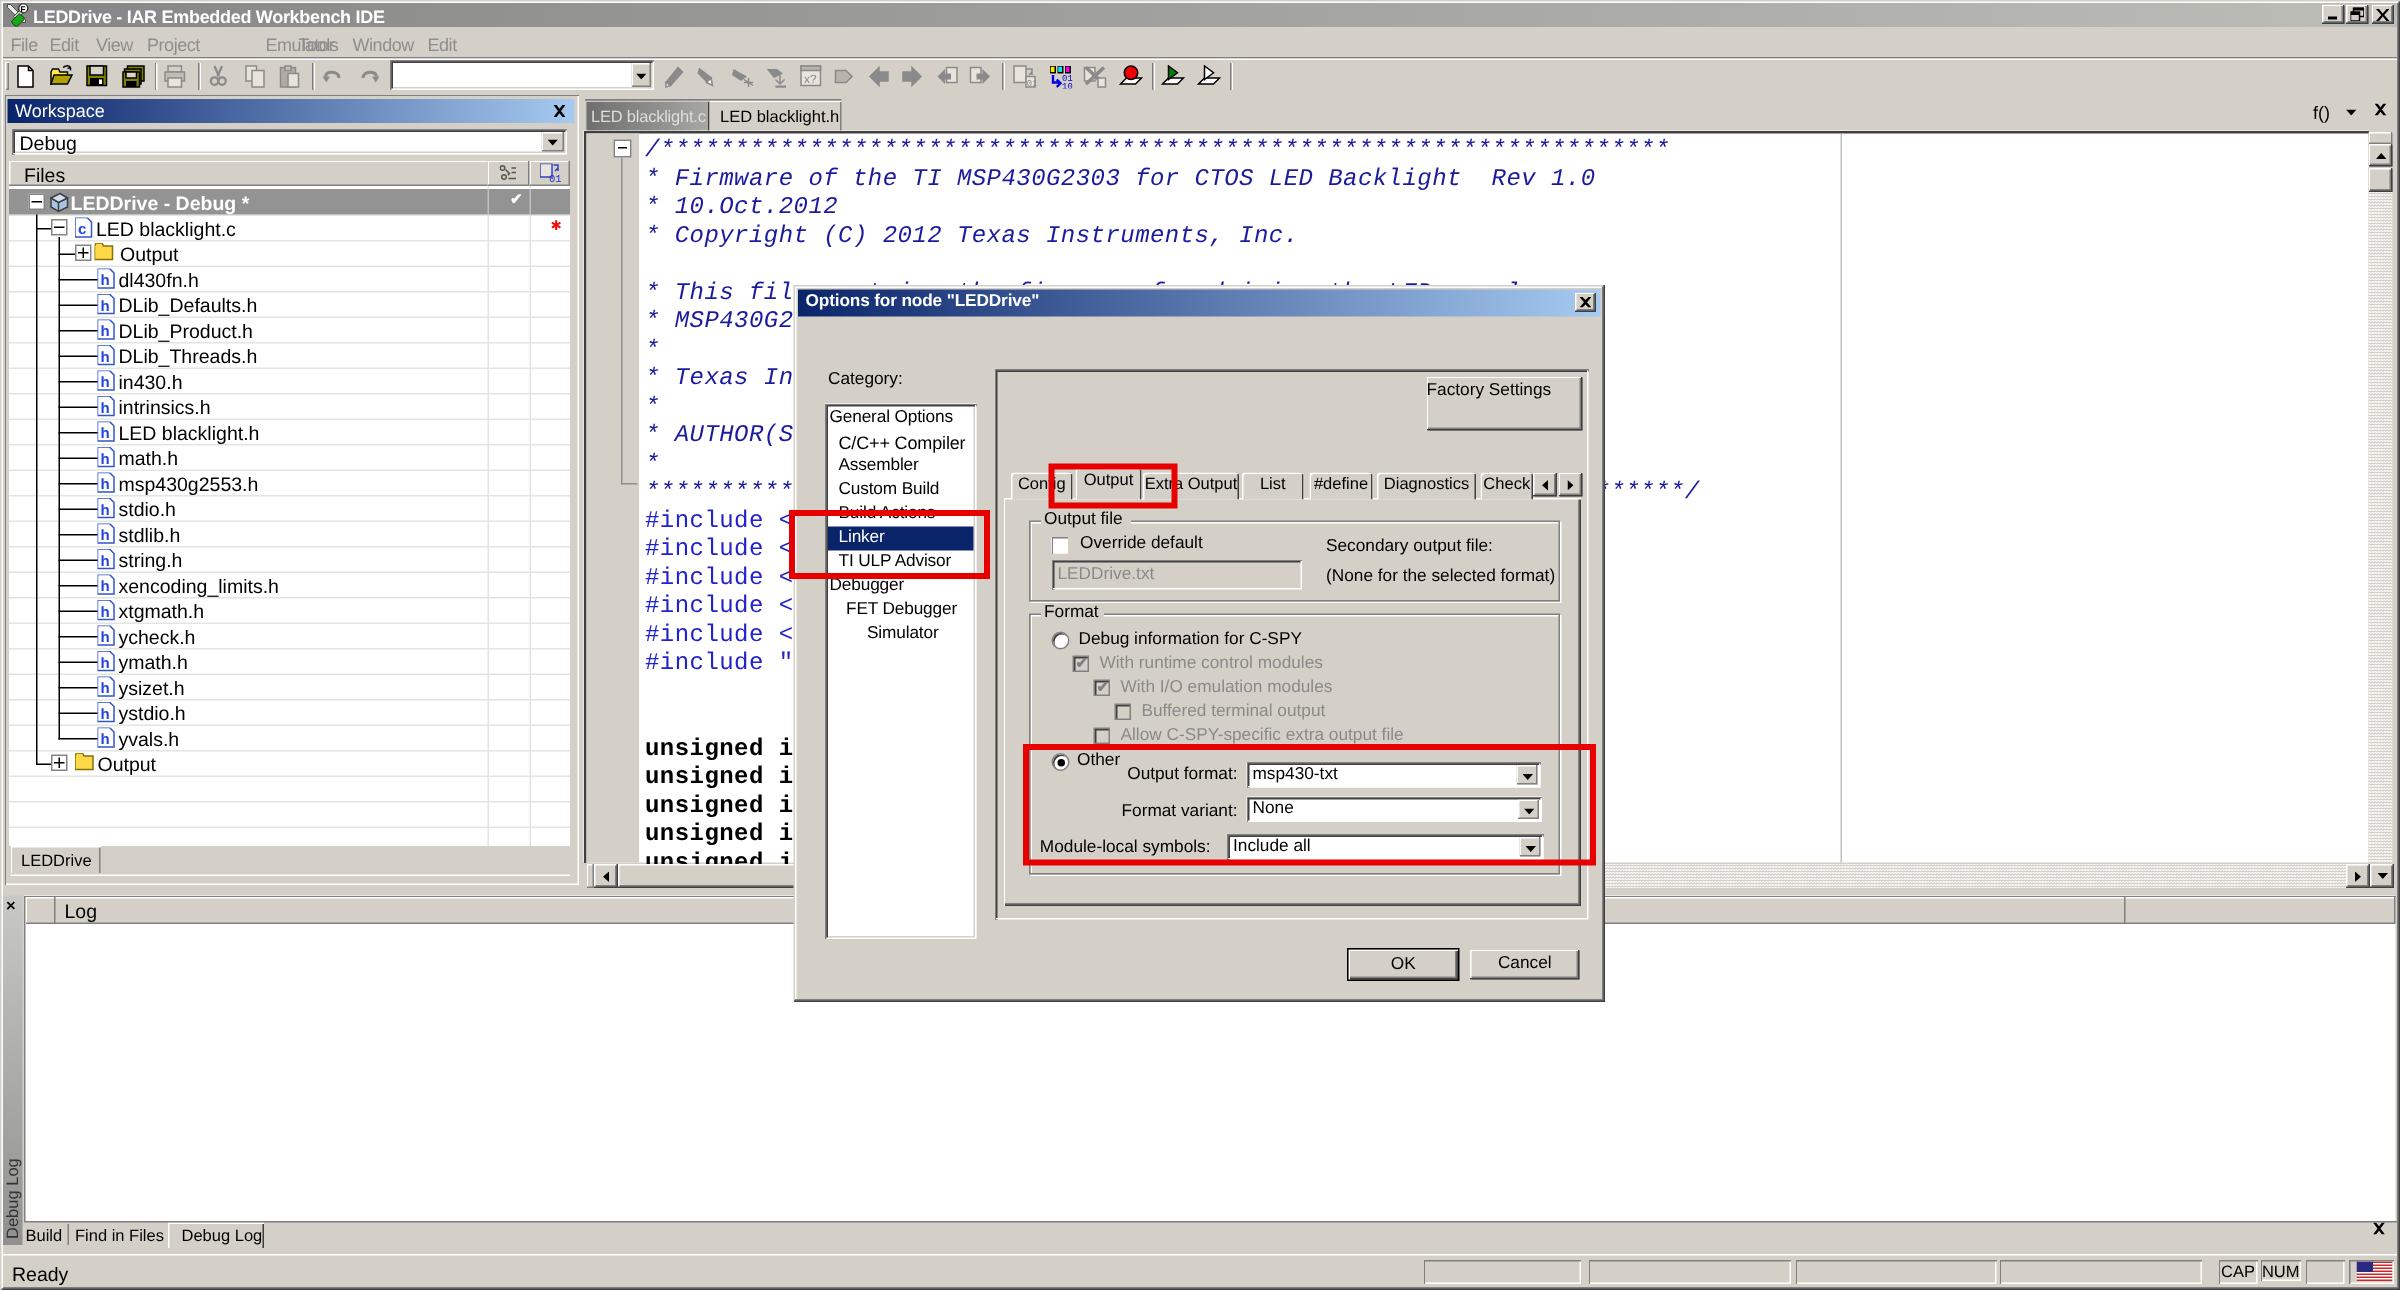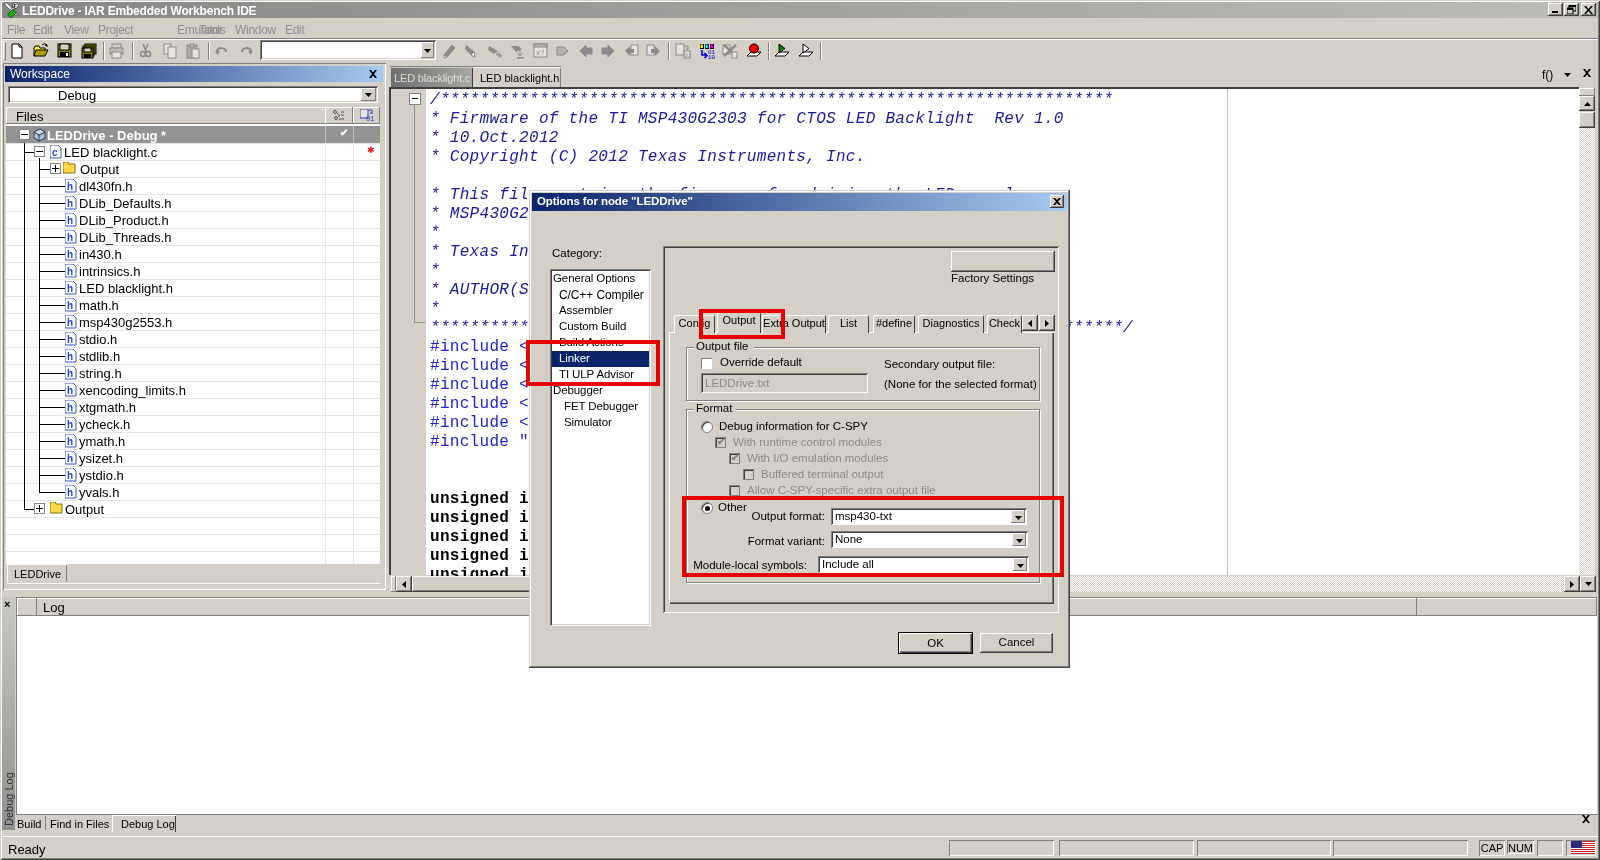--- a/index.html
+++ b/index.html
@@ -253,21 +253,21 @@
   </div>
 
 <div class="abs" style="left:3px;top:63px;width:383px;height:527px;background:#d4d0c8;box-shadow: inset 1px 1px 0 #808080, inset -1px -1px 0 #ffffff;"></div>
 <div class="abs" style="left:5px;top:66px;width:378px;height:16px;background:linear-gradient(90deg,#0a246a,#a6caf0);">
   <span style="position:absolute;left:5px;top:1px;font-size:12px;color:#fff;">Workspace</span>
   <svg style="position:absolute;right:6px;top:4px;" width="8" height="8" viewBox="0 0 8 8">
       <path d="M0 0 L2 0 L4 2.5 L6 0 L8 0 L5 4 L8 8 L6 8 L4 5.5 L2 8 L0 8 L3 4 Z" fill="#000"></path>
     </svg>
 </div>
 <div class="abs sunken" style="left:8px;top:86px;width:370px;height:17px;"></div>
-<div class="abs" style="left:13px;top:88px;font-size:13px;color:#000;margin-left:45px;">Debug</div>
+<div class="abs" style="left:13px;top:88px;font-size:13px;color:#000;">Debug</div>
 <div class="abs raised1" style="left:361px;top:88px;width:15px;height:13px;display:flex;align-items:center;justify-content:center;">
     <svg width="7" height="4">
       <path d="M0 0 L7 0 L3.5 4 Z" fill="#000"></path>
     </svg>
   </div>
 
 <div class="abs raised1" style="left:6px;top:107px;width:374px;height:17px;"></div>
 <div class="abs" style="left:16px;top:109px;font-size:13px;color:#000;">Files</div>
 <div class="abs raised1" style="left:325px;top:107px;width:28px;height:17px;">
     <svg style="position:absolute;left:8px;top:3px;" width="12" height="11" viewBox="0 0 12 11">
@@ -641,23 +641,23 @@
     <div class="abs" style="left:24px;top:82px;font-size:11.5px;letter-spacing:-0.1px;color:#000;">General Options</div>
     <div class="abs" style="left:30px;top:98px;font-size:12px;letter-spacing:-0.1px;color:#000;">C/C++ Compiler</div>
     <div class="abs" style="left:30px;top:114px;font-size:11.5px;letter-spacing:-0.1px;color:#000;">Assembler</div>
     <div class="abs" style="left:30px;top:130px;font-size:11.5px;letter-spacing:-0.1px;color:#000;">Custom Build</div>
     <div class="abs" style="left:30px;top:146px;font-size:11.5px;letter-spacing:-0.1px;color:#000;">Build Actions</div>
     <div class="abs" style="left:23px;top:161px;width:97px;height:16px;background:#0a246a;"></div>
     <div class="abs" style="left:30px;top:162px;font-size:11.5px;letter-spacing:-0.1px;color:#fff;">Linker</div>
     <div class="abs" style="left:30px;top:178px;font-size:11.5px;letter-spacing:-0.1px;color:#000;">TI ULP Advisor</div>
     <div class="abs" style="left:24px;top:194px;font-size:11.5px;letter-spacing:-0.1px;color:#000;">Debugger</div>
     <div class="abs" style="left:35px;top:210px;font-size:11.5px;letter-spacing:-0.1px;color:#000;">FET Debugger</div>
-    <div class="abs" style="left:35px;top:226px;font-size:11.5px;letter-spacing:-0.1px;color:#000;">Simulator</div>
+    <div class="abs" style="left:49px;top:226px;font-size:11.5px;letter-spacing:-0.1px;color:#000;">Simulator</div>
     <div class="abs" style="left:134px;top:56px;width:396px;height:367px;box-shadow: inset 1px 1px 0 #808080, inset -1px -1px 0 #fff, inset 2px 2px 0 #404040, inset -2px -2px 0 #d4d0c8;"></div>
-    <div class="abs raised" style="left:422px;top:61px;width:104px;height:19px;text-align:left;font-size:11.5px;color:#000;padding-top:21px;">Factory Settings</div>
+    <div class="abs raised" style="left:422px;top:61px;width:104px;height:36px;text-align:left;font-size:11.5px;color:#000;padding-top:3px;">Factory Settings</div>
     <div class="abs" style="left:140px;top:142px;width:385px;height:272px;background:#d4d0c8;box-shadow: inset 1px 1px 0 #fff, inset -1px -1px 0 #404040, inset -2px -2px 0 #808080;"></div>
     <div class="abs" style="left:145px;top:125px;width:41px;height:18px;background:#d4d0c8;border-radius:2px 2px 0 0;box-shadow: inset 1px 1px 0 #fff, inset -1px 0 0 #404040;overflow:hidden;"></div>
     <div class="abs" style="left:145px;top:127px;width:41px;text-align:center;font-size:11px;color:#000;white-space:nowrap;">Config</div>
     <div class="abs" style="left:188px;top:122px;width:44px;height:21px;background:#d4d0c8;border-radius:2px 2px 0 0;box-shadow: inset 1px 1px 0 #fff, inset -1px 0 0 #404040;overflow:hidden;"></div>
     <div class="abs" style="left:188px;top:124px;width:44px;text-align:center;font-size:11px;color:#000;white-space:nowrap;">Output</div>
     <div class="abs" style="left:233px;top:125px;width:64px;height:18px;background:#d4d0c8;border-radius:2px 2px 0 0;box-shadow: inset 1px 1px 0 #fff, inset -1px 0 0 #404040;overflow:hidden;"></div>
     <div class="abs" style="left:233px;top:127px;width:64px;text-align:center;font-size:11px;color:#000;white-space:nowrap;">Extra Output</div>
     <div class="abs" style="left:299px;top:125px;width:41px;height:18px;background:#d4d0c8;border-radius:2px 2px 0 0;box-shadow: inset 1px 1px 0 #fff, inset -1px 0 0 #404040;overflow:hidden;"></div>
     <div class="abs" style="left:299px;top:127px;width:41px;text-align:center;font-size:11px;color:#000;white-space:nowrap;">List</div>
     <div class="abs" style="left:344px;top:125px;width:42px;height:18px;background:#d4d0c8;border-radius:2px 2px 0 0;box-shadow: inset 1px 1px 0 #fff, inset -1px 0 0 #404040;overflow:hidden;"></div>

